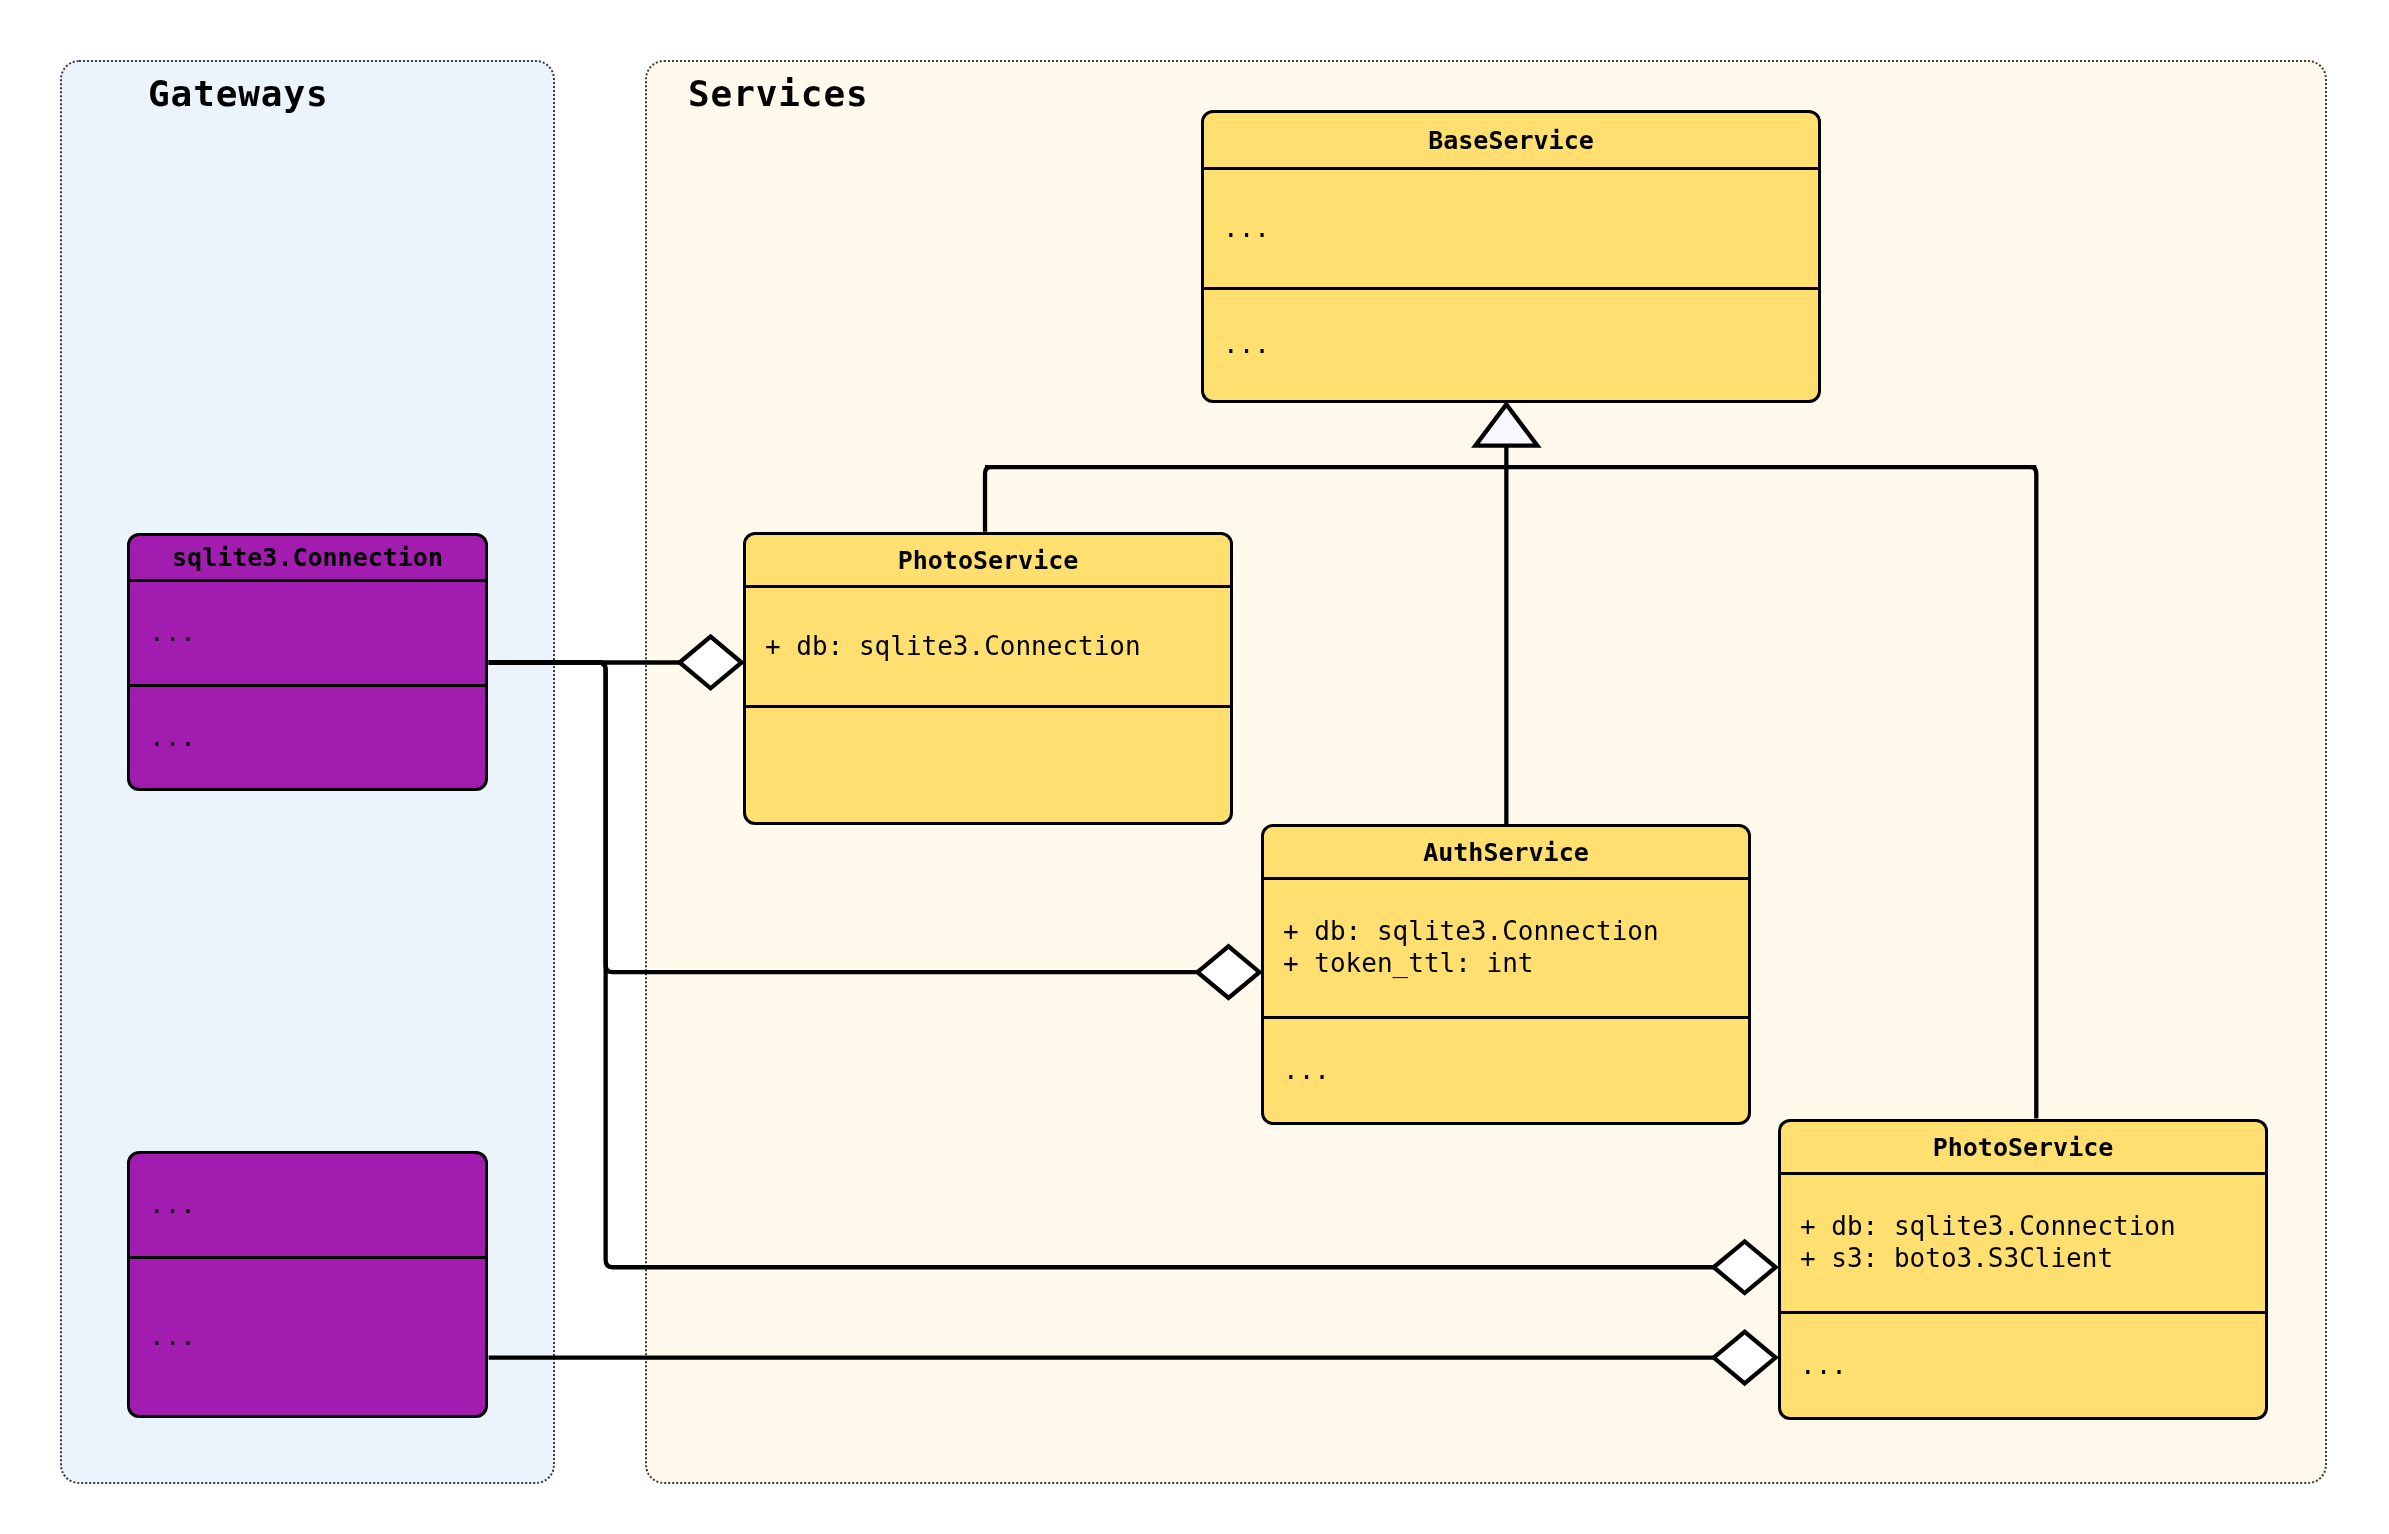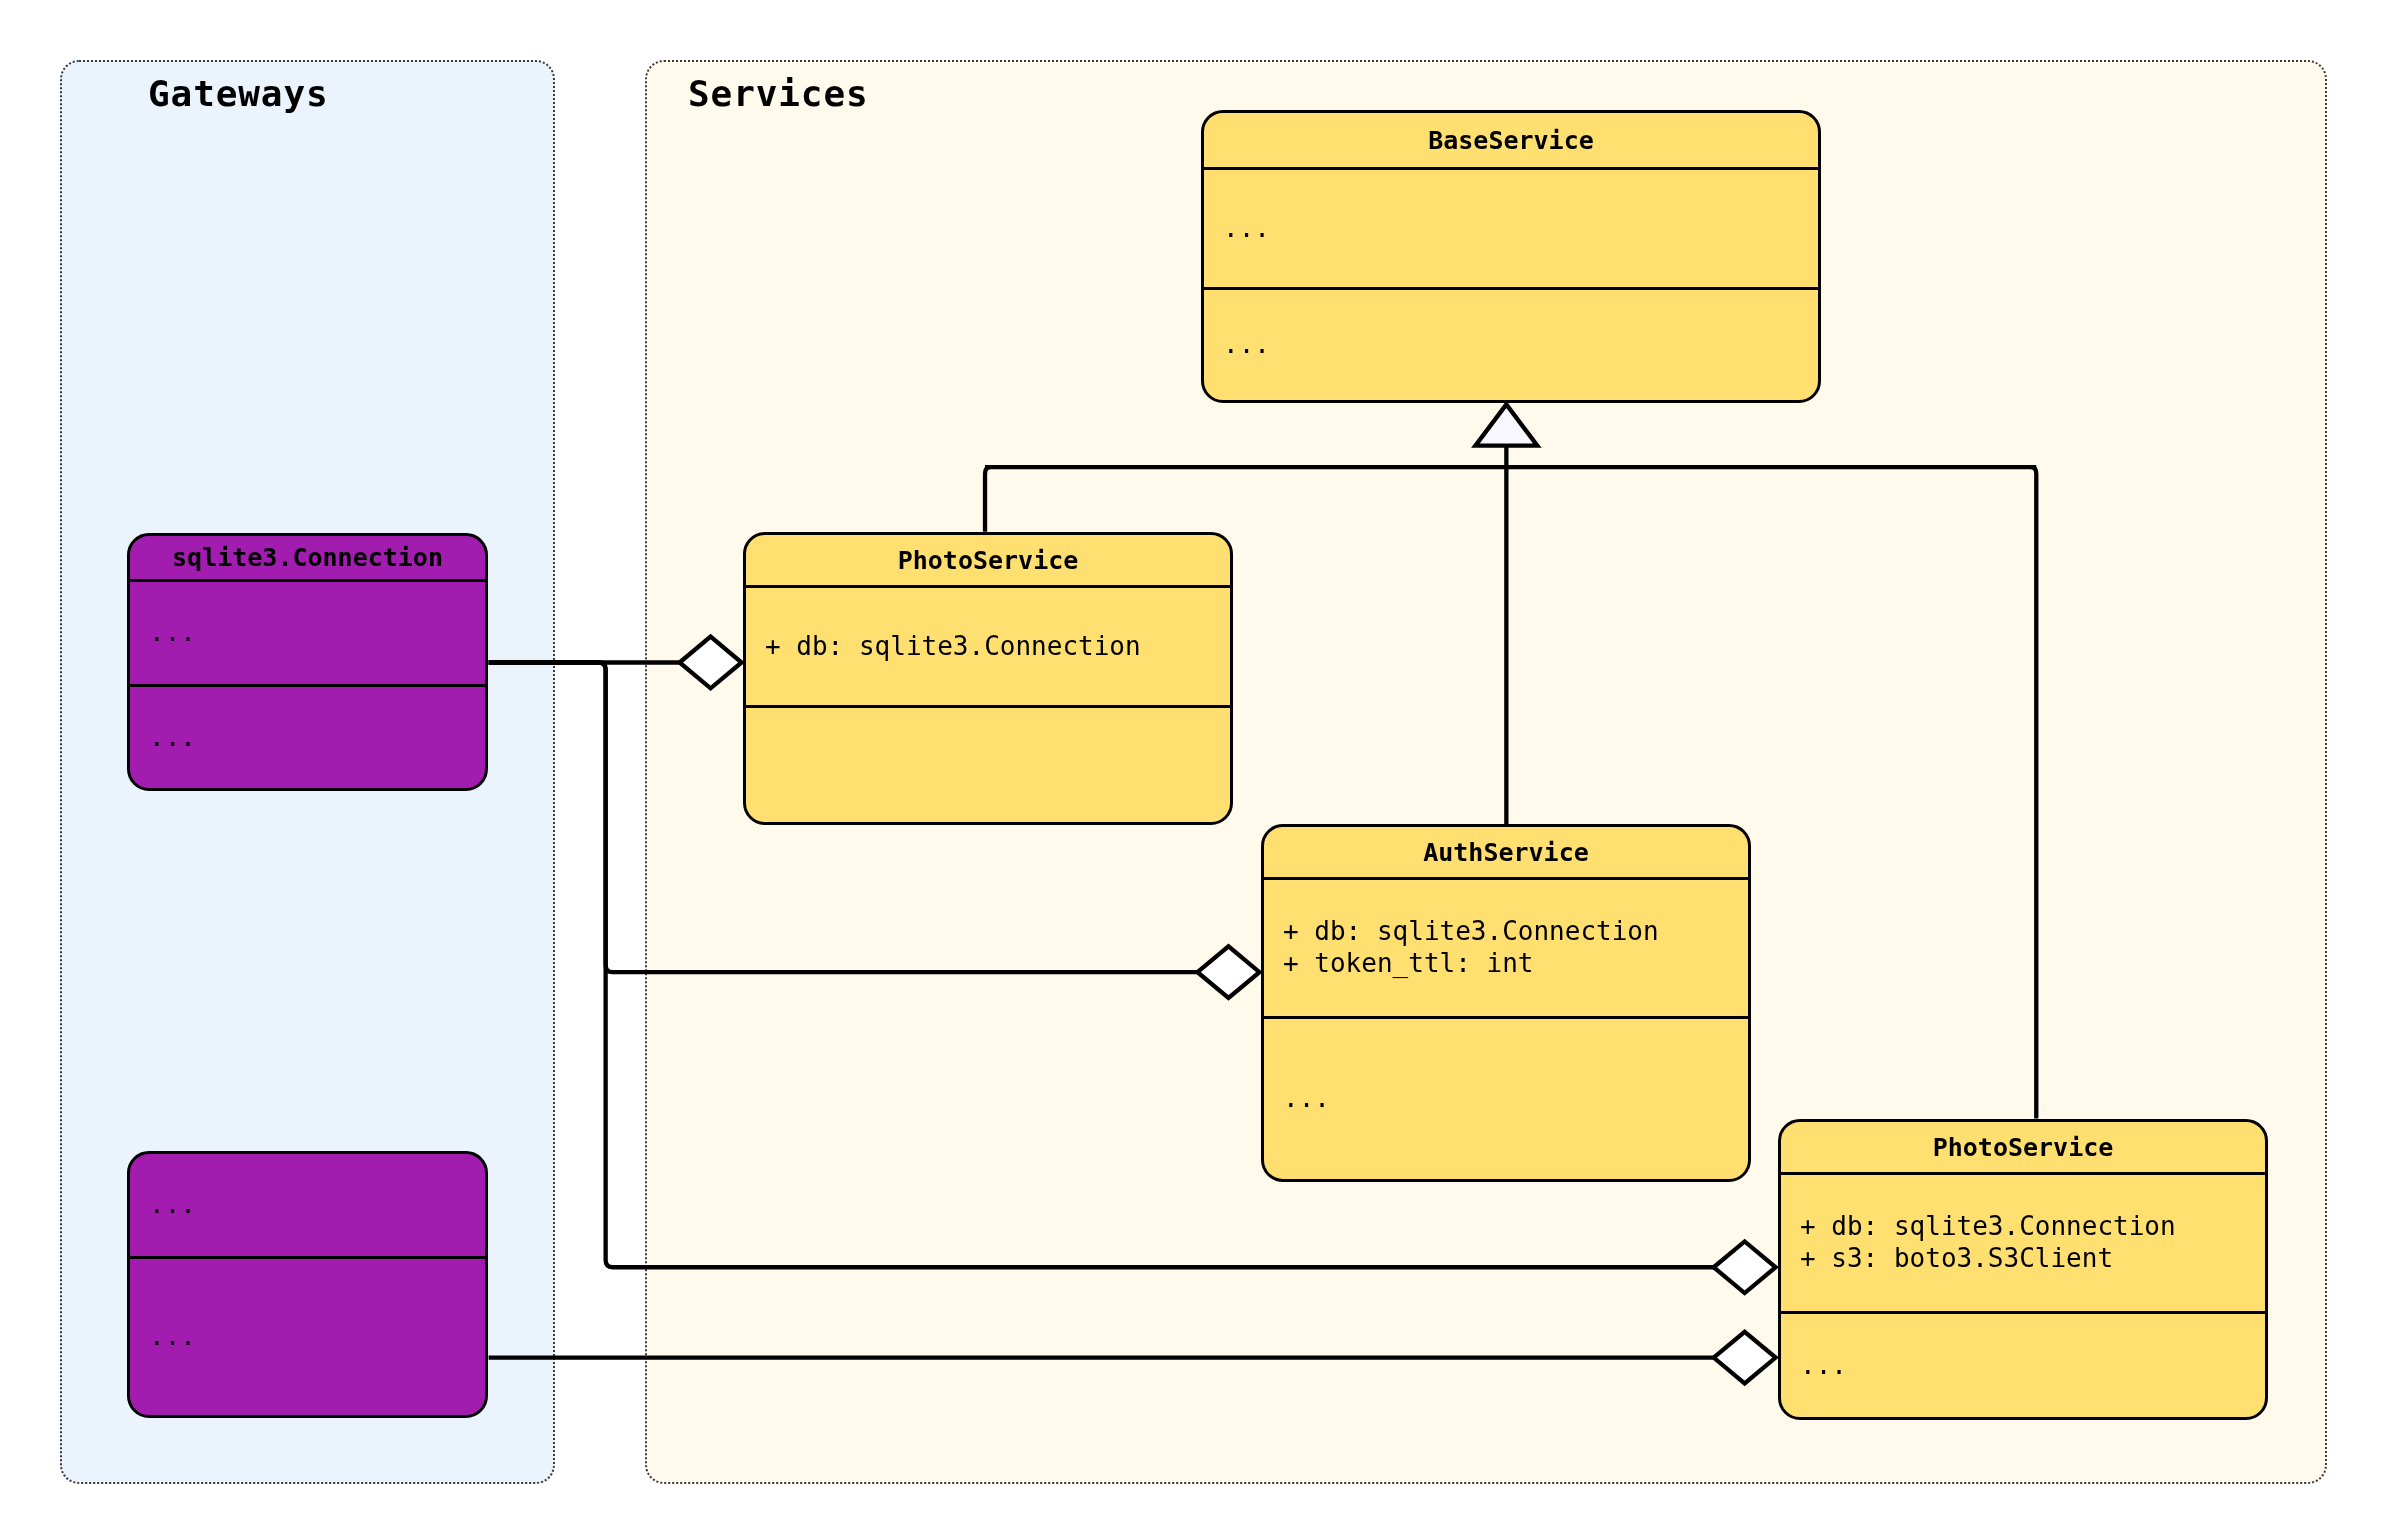--- a/index.html
+++ b/index.html
@@ -33,21 +33,21 @@
     letter-spacing: 0.9px;
     color: #000000;
     white-space: nowrap;
     text-align: center;
   }
   
   .uml {
     position: absolute;
     box-sizing: border-box;
     border: 3.4px solid #000000;
-    border-radius: 22px;
+    border-radius: 12px;
     overflow: hidden;
     display: flex;
     flex-direction: column;
   }
   .uml .name {
     font-size: 25px;
     font-weight: bold;
     text-align: center;
     color: #000000;
     box-sizing: border-box;
@@ -124,21 +124,21 @@
     <div class="compart" style="height:117px;">...</div>
     <div class="compart sep" style="flex:1;">...</div>
   </div>
 
   <div class="uml yellowbox" style="left:743px; top:532px; width:490px; height:293px;">
     <div class="name" style="height:53px;">PhotoService</div>
     <div class="compart" style="height:117px;">+ db: sqlite3.Connection</div>
     <div class="compart sep" style="flex:1;"></div>
   </div>
 
-  <div class="uml yellowbox" style="left:1261px; top:824px; width:490px; height:358px;">
+  <div class="uml yellowbox" style="left:1261px; top:824px; width:490px; height:301px;">
     <div class="name" style="height:53px;">AuthService</div>
     <div class="compart" style="height:136px;"><span>+ db: sqlite3.Connection</span><span>+ token_ttl: int</span></div>
     <div class="compart sep" style="flex:1;">...</div>
   </div>
 
   <div class="uml yellowbox" style="left:1778px; top:1119px; width:490px; height:301px;">
     <div class="name" style="height:53px;">PhotoService</div>
     <div class="compart" style="height:136px;"><span>+ db: sqlite3.Connection</span><span>+ s3: boto3.S3Client</span></div>
     <div class="compart sep" style="flex:1;">...</div>
   </div>

